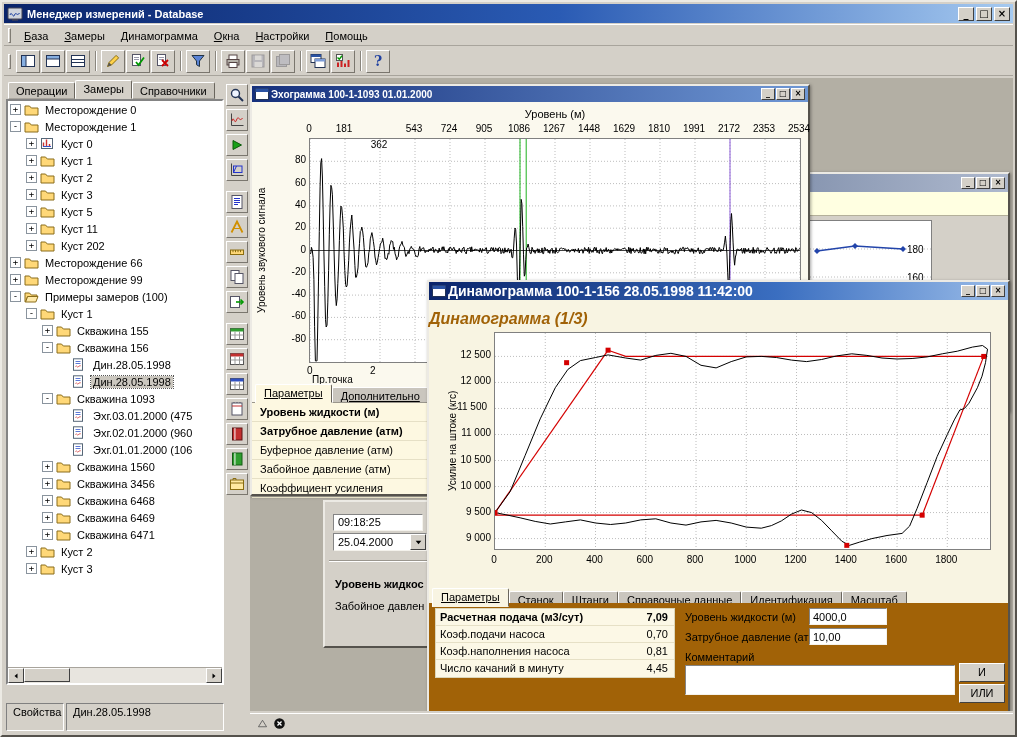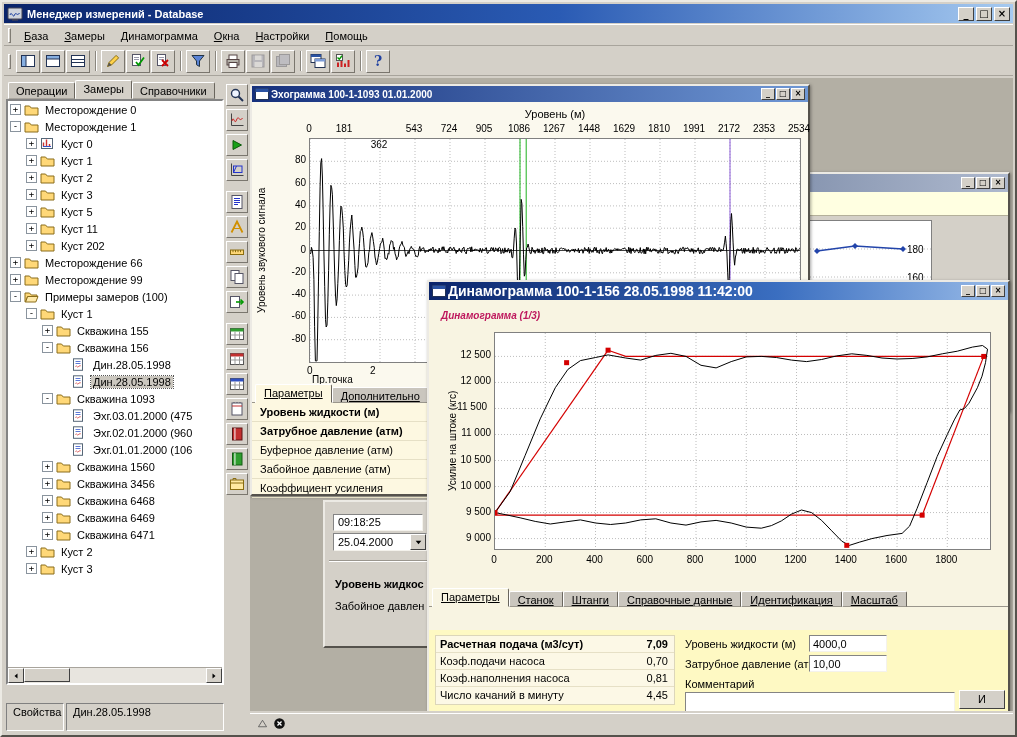--- a/index.html
+++ b/index.html
@@ -75,23 +75,23 @@
 .fcombo{position:absolute;background:#fff;border:1px solid;border-color:#848484 #f4f2ec #f4f2ec #848484;font-size:11px;display:flex;align-items:center;}
 .fcombo .txt{flex:1;padding:0 4px;}
 .fcombo .arr{width:16px;height:100%;background:#d4d0c8;border:1px solid;border-color:#fff #404040 #404040 #fff;display:flex;align-items:center;justify-content:center;}
 .etch{position:absolute;height:2px;border-top:1px solid #9a968e;border-bottom:1px solid #fff;}
 .flabel{position:absolute;font-size:11px;white-space:nowrap;overflow:hidden;max-width:100px;}
 
 .win-dyno{left:177px;top:202px;width:583px;height:434px;z-index:4;}
 .win-dyno .wtitle{height:18px;background:linear-gradient(90deg,#0a246a,#3a6ec0 60%,#9abce8);}
 .win-dyno .wt-text{font-size:14px;}
 .dyno-body{position:absolute;left:0;top:18px;right:0;bottom:0;background:#f8f4e2;}
-.chart-title{position:absolute;left:12px;top:10px;font-size:10px;font-weight:bold;font-style:italic;color:#be185d;}
+.chart-title{position:absolute;left:0;top:10px;font-size:16px;font-weight:bold;font-style:italic;color:#a16207;}
 .win-dyno .wtab.active{background:#f8f4e2;height:19px;border-bottom-color:#f8f4e2;}
-.dyno-params{position:absolute;left:0;right:0;bottom:0;height:82px;background:#fef9c3;}
+.dyno-params{position:absolute;left:0;right:0;bottom:0;height:109px;background:#a16207;}
 .dtable{position:absolute;left:6px;top:5px;width:240px;border:1px solid #dcd6ba;background:#fcf8e6;}
 .drow{display:flex;height:17px;line-height:16px;font-size:11px;border-bottom:1px solid #e6e0c6;}
 .drow:last-child{border-bottom:none;}
 .drow .dl{flex:1;padding-left:4px;white-space:nowrap;overflow:hidden;}
 .drow .dv{width:52px;text-align:right;padding-right:6px;}
 .drow.b{font-weight:bold;}
 .dfield-label{position:absolute;font-size:11px;white-space:nowrap;}
 .dinput{position:absolute;height:17px;background:#fff;border:1px solid;border-color:#848484 #f4f2ec #f4f2ec #848484;font-size:11px;padding:0 3px;font-family:"Liberation Sans","DejaVu Sans",sans-serif;}
 .dbtn{position:absolute;width:46px;height:19px;background:#d4d0c8;border:1px solid;border-color:#fff #404040 #404040 #fff;font-size:11px;text-align:center;line-height:17px;cursor:default;}
 svg{display:block;}

